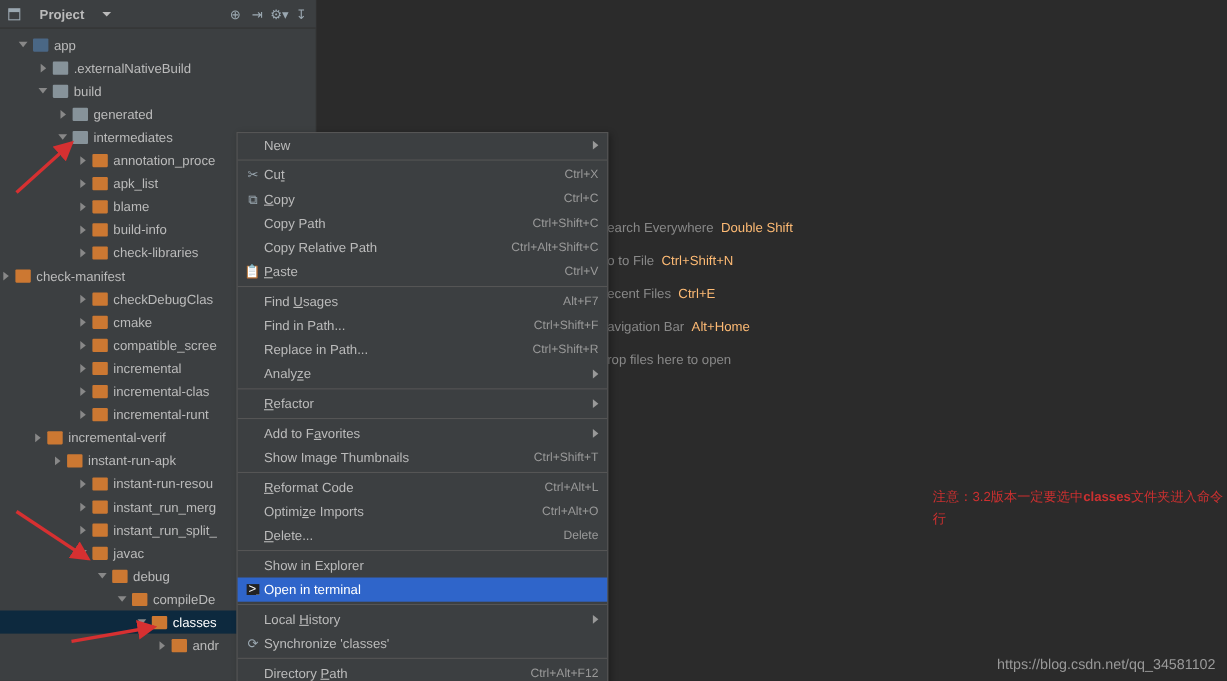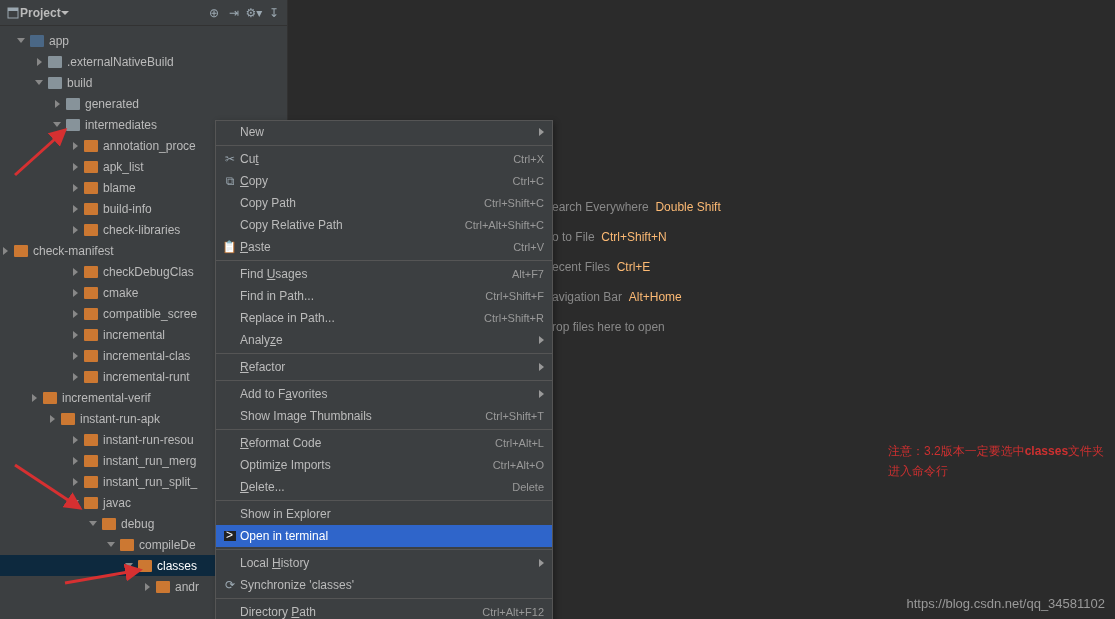--- a/index.html
+++ b/index.html
@@ -1,19 +1,19 @@
 <!DOCTYPE html>
 <html><head>
 <meta charset="utf-8">
 <style>
 * { margin: 0; padding: 0; box-sizing: border-box; font-family: "Segoe UI", Arial, sans-serif; font-size: 12px; }
 body { background: #2b2b2b; color: #bbb; width: 1115px; height: 619px; overflow: hidden; position: relative; }
 .sidebar { position: absolute; left: 0; top: 0; width: 288px; height: 619px; background: #3c3f41; border-right: 1px solid #323232; }
 .toolbar { height: 26px; background: #3c3f41; border-bottom: 1px solid #323232; display: flex; align-items: center; padding: 0 6px; justify-content: space-between; }
-.toolbar-left { display: flex; align-items: center; gap: 0; }
+.toolbar-left { display: flex; align-items: center; gap: 16px; }
 .toolbar-right { display: flex; align-items: center; gap: 6px; }
 .tb-ico { width: 14px; height: 14px; display: inline-flex; align-items: center; justify-content: center; color: #9aa7b0; cursor: pointer; }
 .proj-label { color: #bbb; font-weight: bold; }
 .arrow-down { border-left: 4px solid transparent; border-right: 4px solid transparent; border-top: 4px solid #bbb; }
 .tree { padding: 4px 0; overflow: hidden; }
 .node { display: flex; align-items: center; height: 21px; white-space: nowrap; cursor: pointer; color: #bbb; }
 .exp { width: 10px; height: 10px; margin-right: 4px; display: inline-flex; align-items: center; justify-content: center; }
 .exp.r::before { content: ""; border-top: 4px solid transparent; border-bottom: 4px solid transparent; border-left: 5px solid #888; }
 .exp.d::before { content: ""; border-left: 4px solid transparent; border-right: 4px solid transparent; border-top: 5px solid #888; }
 .ico { width: 14px; height: 12px; margin-right: 5px; border-radius: 1px; }
@@ -27,21 +27,21 @@
 .mi-ico { width: 20px; display: inline-flex; align-items: center; justify-content: center; color: #9aa7b0; }
 .mi-lbl { flex: 1; }
 .mi-sc { color: #999; font-size: 11px; }
 .mi-subarr { width: 0; border-top: 4px solid transparent; border-bottom: 4px solid transparent; border-left: 5px solid #999; }
 .msep { height: 1px; background: #555; margin: 2px 0; }
 .u { text-decoration: underline; }
 .editor { position: absolute; left: 288px; top: 0; right: 0; height: 619px; background: #2b2b2b; }
 .hints { position: absolute; left: 264px; top: 200px; color: #888; font-size: 15px; }
 .hint-row { margin-bottom: 16px; }
 .hint-key { color: #fdba74; }
-.note { position: absolute; left: 560px; top: 440px; color: #cc3030; font-size: 17px; margin-left: 40px; }
+.note { position: absolute; left: 560px; top: 440px; color: #cc3030; font-size: 17px; }
 .watermark { position: absolute; right: 10px; bottom: 8px; color: #999; font-size: 13px; }
 .red-arrow { position: absolute; z-index: 5; pointer-events: none; }
 </style>
 </head>
 <body>
 
 <div class="sidebar">
   <div class="toolbar">
     <div class="toolbar-left">
       <span class="tb-ico">

